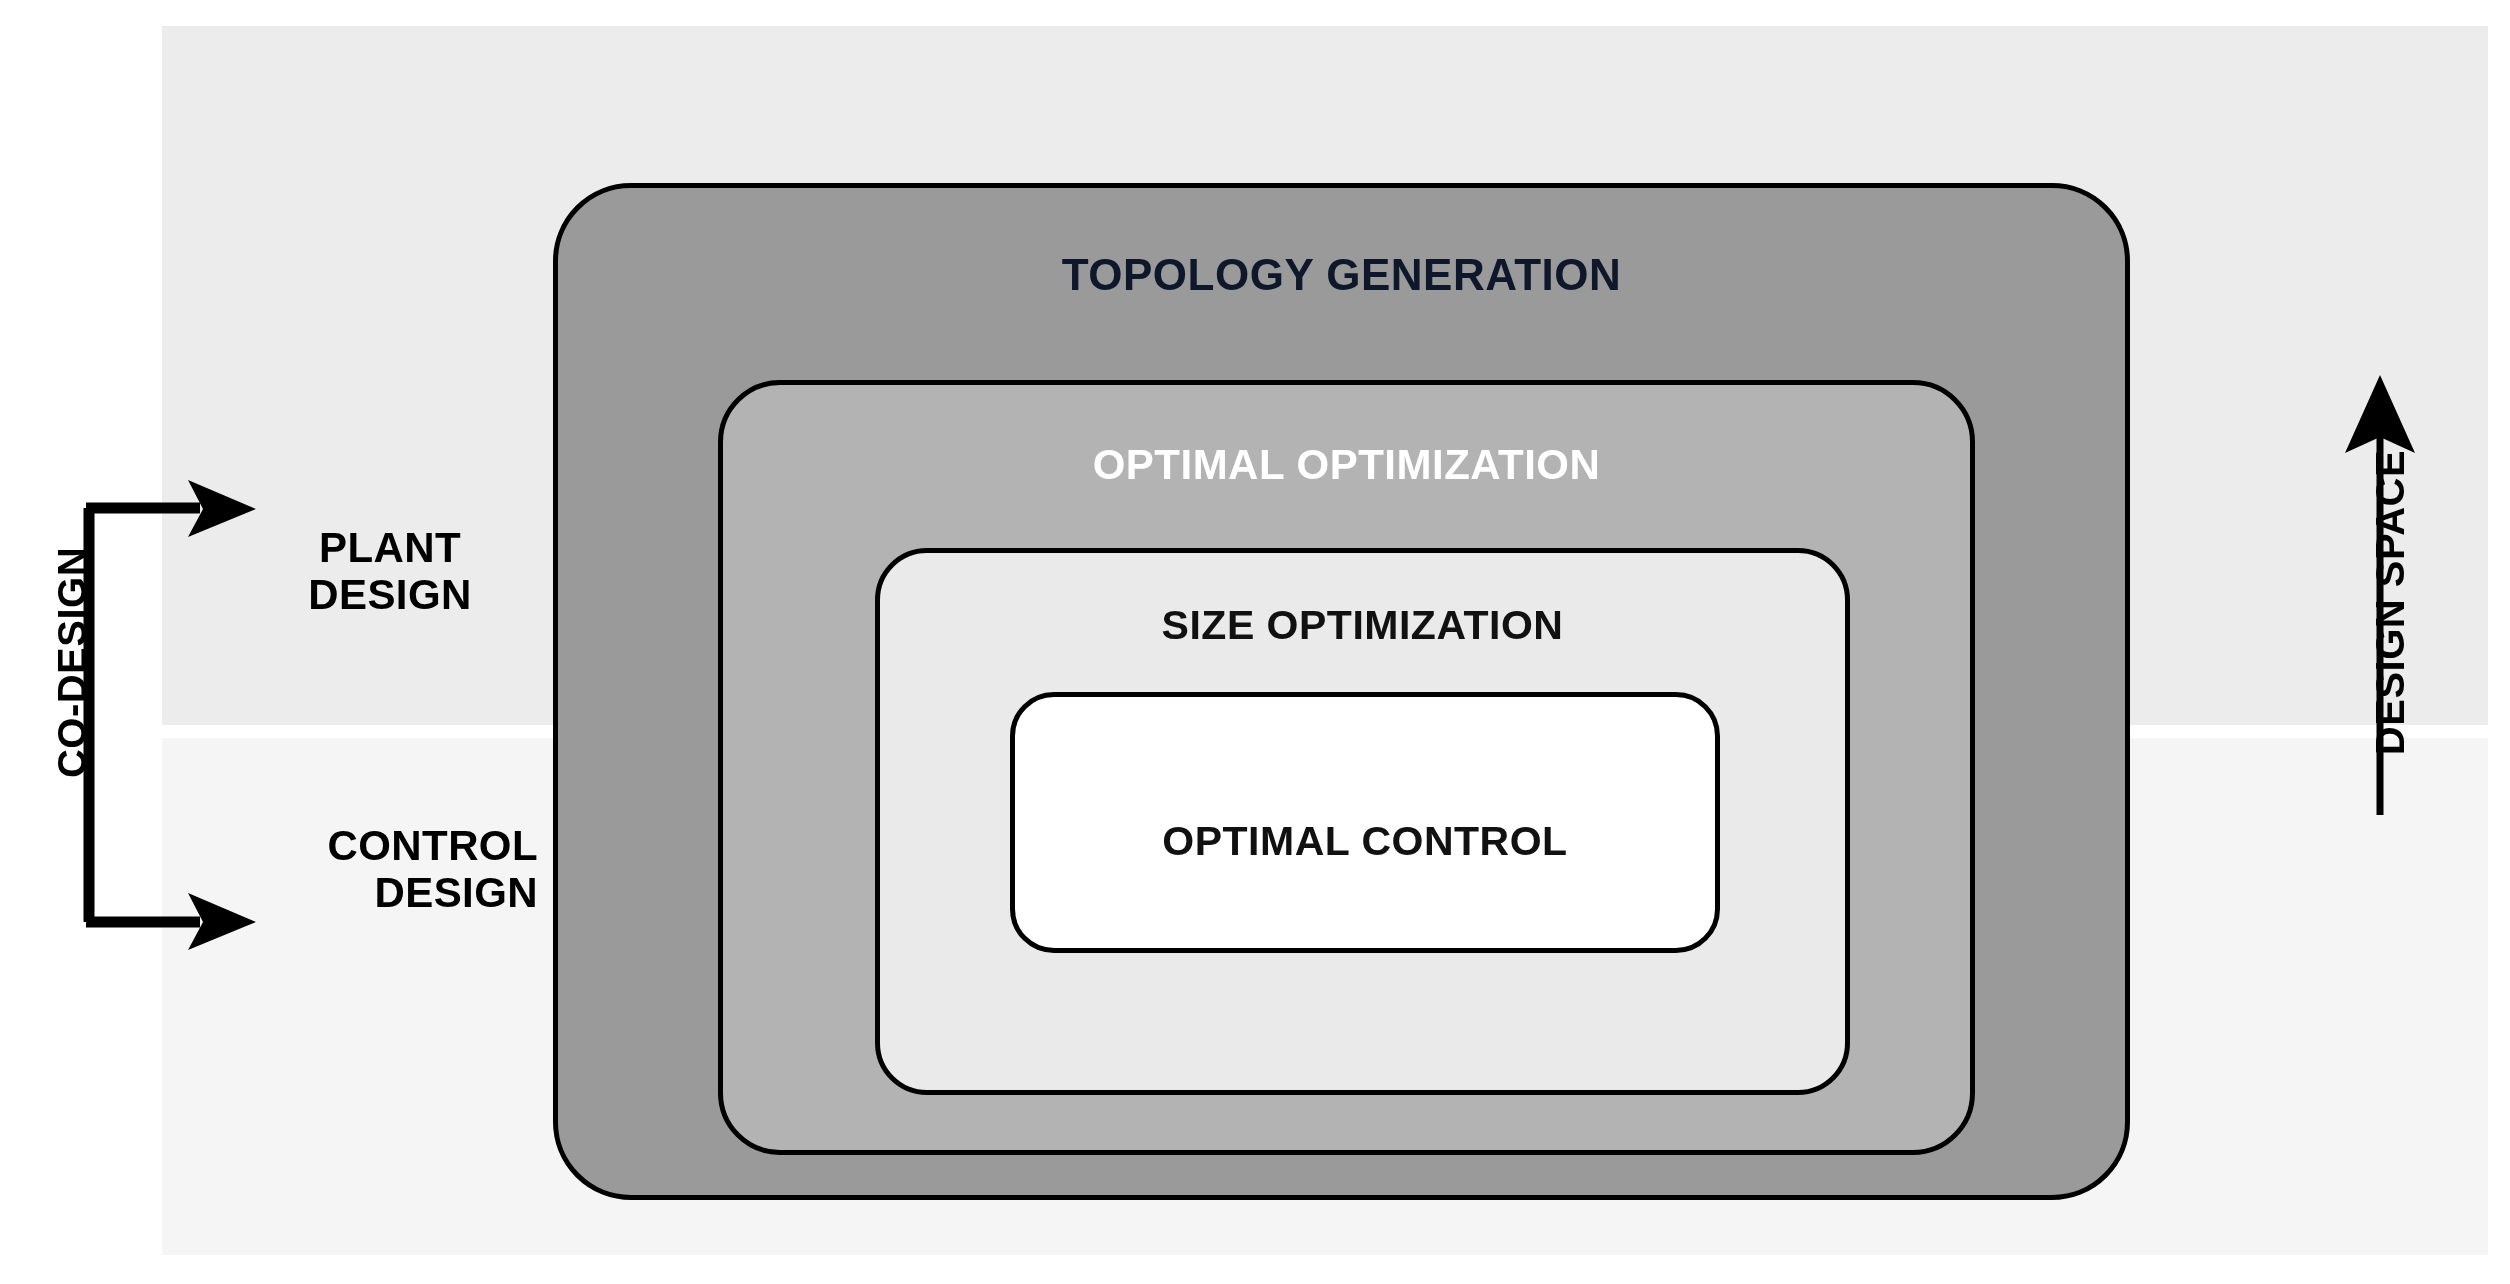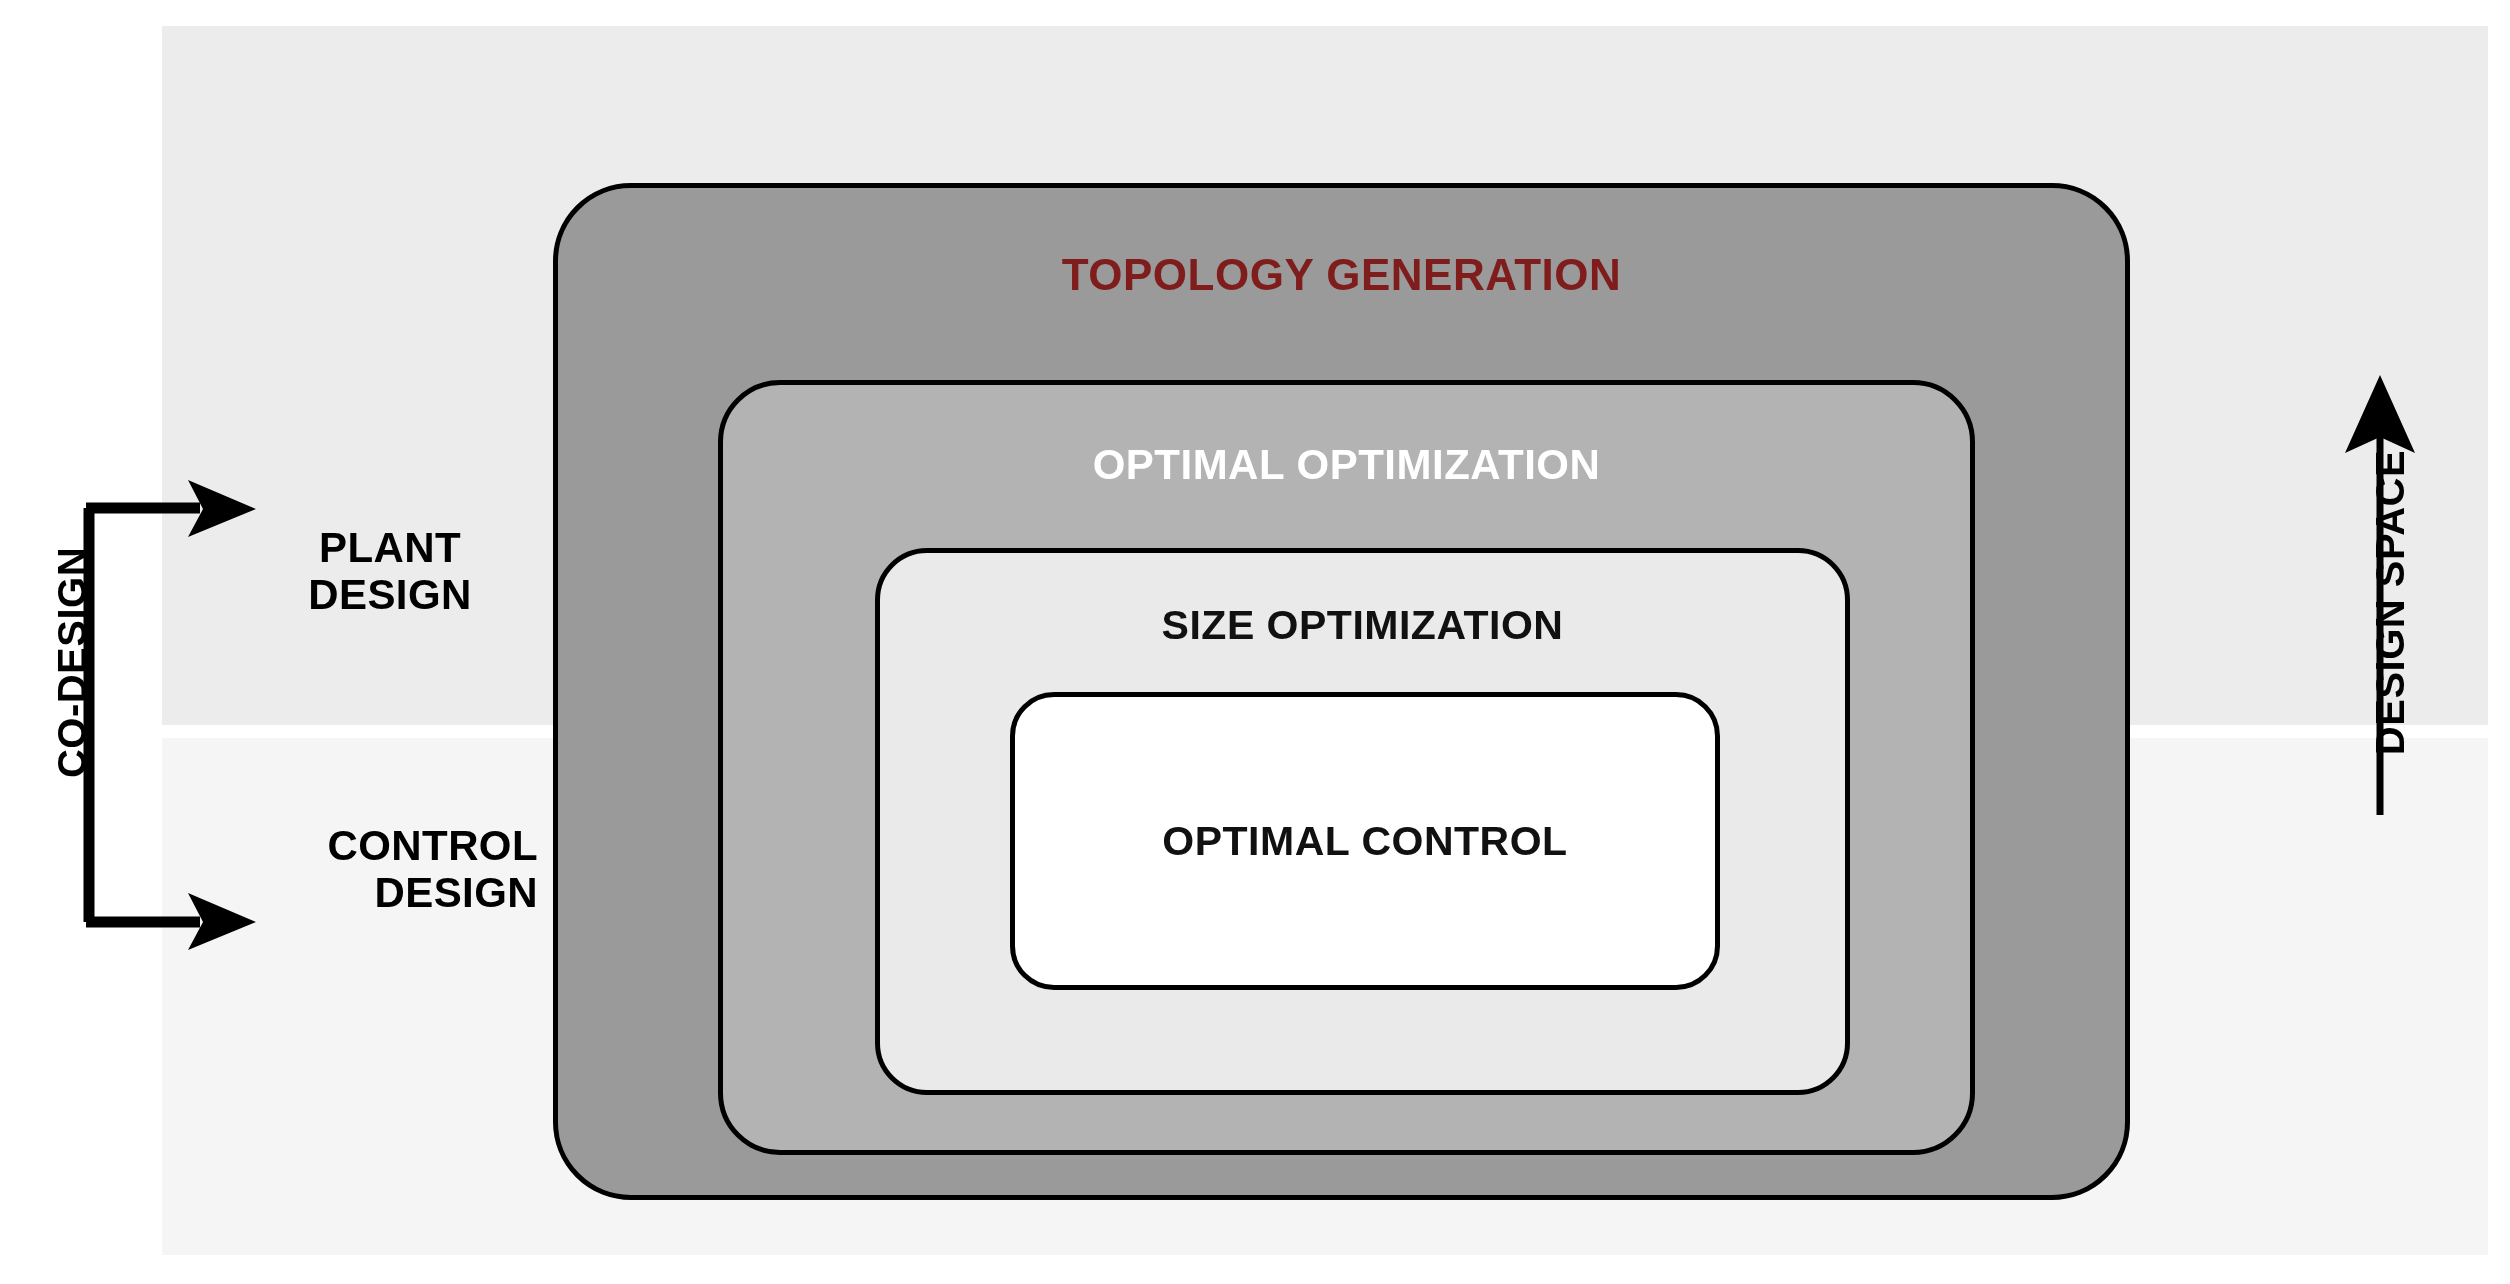--- a/index.html
+++ b/index.html
@@ -64,37 +64,37 @@
     top: 548px;
     width: 975px;
     height: 547px;
     background: #eaeaea;
     border-radius: 52px;
   }
   #box-optimal-control {
     left: 1010px;
     top: 692px;
     width: 710px;
-    height: 298px;
+    height: 261px;
     background: #ffffff;
     border-radius: 44px;
   }
 
   .nest-label {
     position: absolute;
     left: 0;
     right: 0;
     text-align: center;
     font-weight: bold;
     letter-spacing: 0.5px;
     white-space: nowrap;
   }
   #label-topology-generation {
     top: 62px;
-    color: #7f1d1d;
+    color: #0f172a;
     font-size: 44px;
   }
   #label-topology-optimization {
     top: 56px;
     color: #ffffff;
     font-size: 42px;
   }
   #label-size-optimization {
     top: 49px;
     color: #111111;

